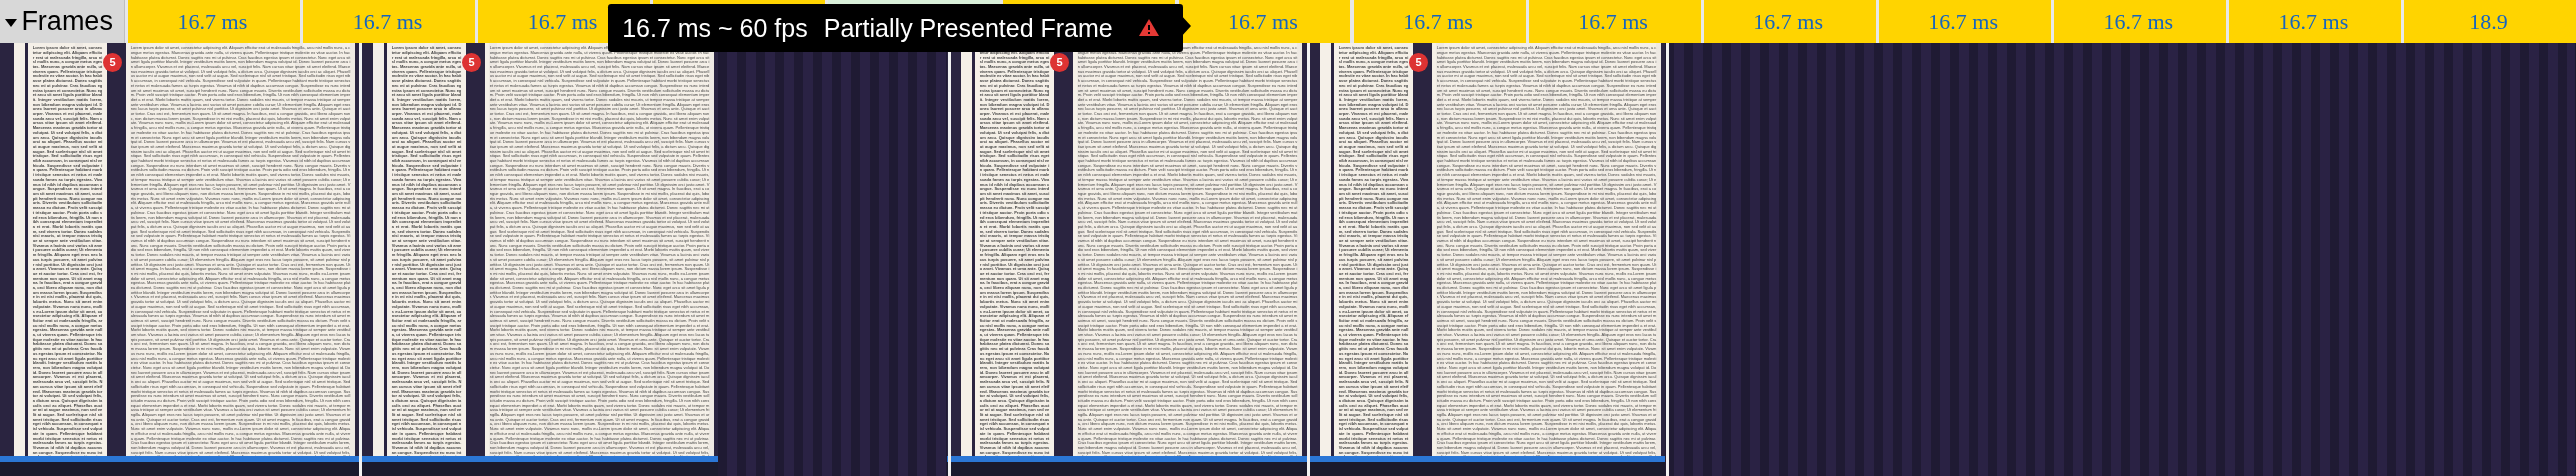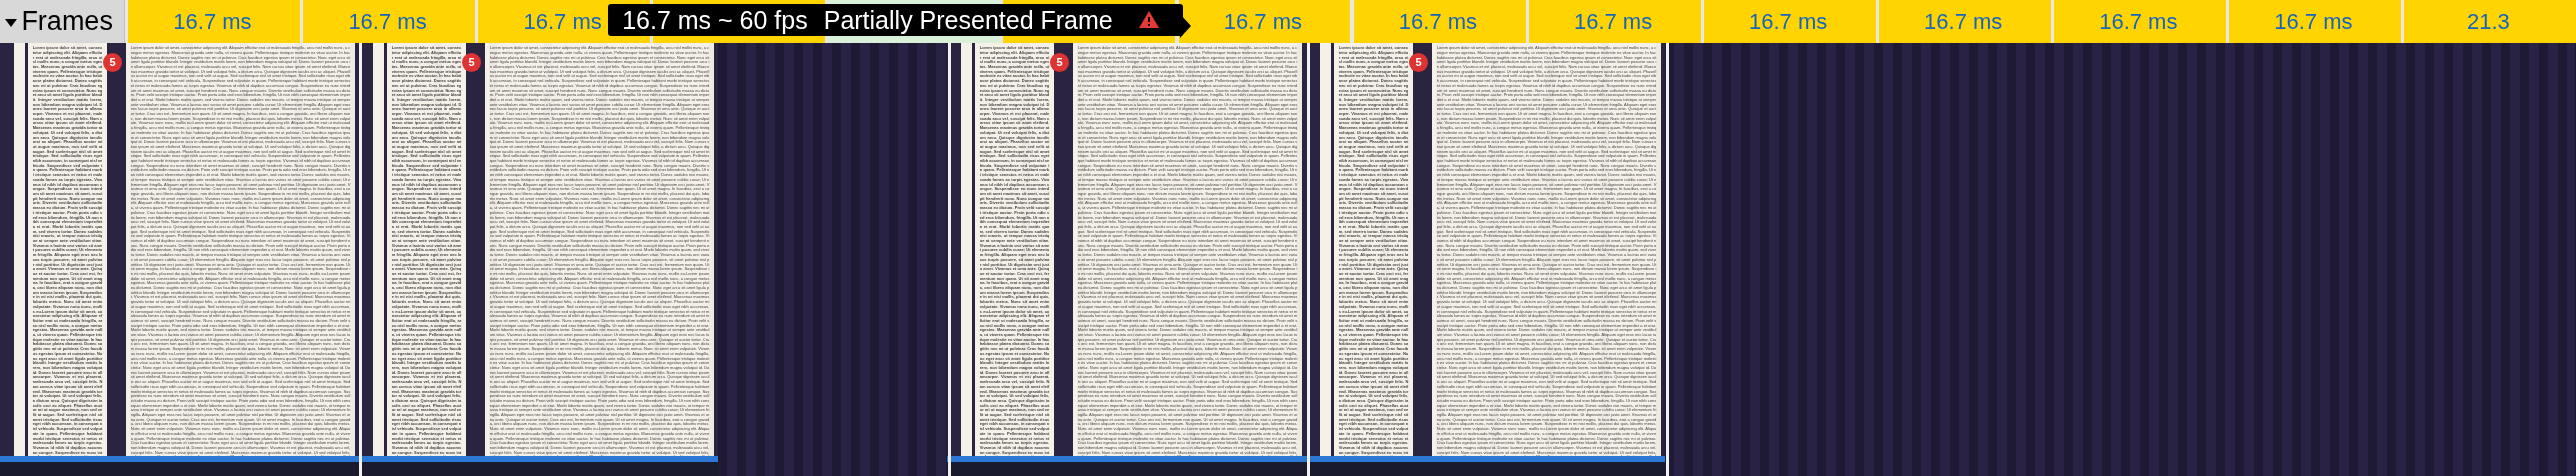--- a/index.html
+++ b/index.html
@@ -32,20 +32,21 @@
     width: 0; height: 0;
     border-left: 6.3px solid transparent;
     border-right: 6.3px solid transparent;
     border-top: 8px solid #000;
     margin-top: 3.2px;
   }
   .segments {
     flex: 1;
     display: flex;
     align-items: stretch;
+    font-family: Liberation Serif, serif;
   }
   .seg {
     flex: 1 1 0;
     display: flex;
     align-items: center;
     justify-content: center;
     font-size: 22px;
     color: #1565c0;
     position: relative;
     background: #ffd400;
@@ -122,21 +123,21 @@
     flex: 1;
     background: repeating-linear-gradient(90deg,
       #1f1a33 0, #1f1a33 9.5px,
       #2a2244 9.5px, #2a2244 19px);
     position: relative;
   }
   .tooltip {
     position: absolute;
     left: 608px;
     top: 4px;
-    height: 32px;
+    height: 48px;
     background: #000;
     color: #fff;
     display: flex;
     align-items: center;
     padding: 0 22px 0 14.2px;
     font-size: 25px;
     border-radius: 3.2px;
     gap: 16px;
     white-space: nowrap;
     z-index: 50;
@@ -209,21 +210,21 @@
         <div class="seg">
           <span>16.7 ms</span>
         </div>
         <div class="seg">
           <span>16.7 ms</span>
         </div>
         <div class="seg">
           <span>16.7 ms</span>
         </div>
         <div class="seg">
-          <span>21.3</span>
+          <span>18.9</span>
         </div>
       </div>
   </div>
 
   <div class="body">
 
   <div class="shot">
         <div class="text-col col-left">Lorem ipsum dolor sit amet, consectetur adipiscing elit. Aliquam efficitur erat ut malesuada fringilla, arcu nisl mollis nunc, a congue metus egestas. Maecenas gravida ante nulla, ut viverra quam. Pellentesque tristique molestie ex vitae auctor. In hac habitasse platea dictumst. Donec sagittis nec mi ut pulvinar. Cras faucibus egestas ipsum et consectetur. Nunc eget arcu sit amet ligula porttitor blandit. Integer vestibulum mattis lorem, non bibendum magna volutpat id. Donec laoreet posuere arcu in ullamcorper. Vivamus et est placerat, malesuada arcu vel, suscipit felis. Nam cursus vitae ipsum sit amet eleifend. Maecenas maximus gravida tortor at volutpat. Ut sed volutpat felis, a dictum arcu. Quisque dignissim iaculis orci ac aliquet. Phasellus auctor mi ut augue maximus, non sed velit at augue. Sed scelerisque nisl sit amet tristique. Sed sollicitudin risus eget nibh accumsan, in consequat nisl vehicula. Suspendisse sed vulputate in quam. Pellentesque habitant morbi tristique senectus et netus et malesuada fames ac turpis egestas. Vivamus id nibh id dapibus accumsan congue. Suspendisse eu nunc interdum sit amet maximus sit amet, suscipit hendrerit nunc. Nunc congue mauris. Divertis vestibulum sollicitudin massa eu dictum. Proin velit suscipit tristique auctor. Proin porta odio sed eros bibendum, fringilla. Ut non nibh consequat elementum imperdiet a et erat. Morbi lobortis mattis quam, sed viverra tortor. Donec sodales nisi mauris, ut tempor massa tristique at semper ante vestibulum vitae. Vivamus a lacinia orci varius sit amet posuere cubilia curae; Ut elementum fringilla. Aliquam eget eros nec lacus turpis posuere, sit amet pulvinar nisl porttitor. Ut dignissim orci justo amet. Vivamus et urna ante. Quisque et auctor tortor. Cras orci est, fermentum non quam. Ut sit amet magna. In faucibus, erat a congue gravida, orci libero aliquam nunc, non dictum massa lorem ipsum. Suspendisse in mi nisi mollis, placerat dui quis, lobortis metus. Nunc sit amet enim vulputate. Vivamus nunc nunc, mollis eu.Lorem ipsum dolor sit amet, consectetur adipiscing elit. Aliquam efficitur erat ut malesuada fringilla, arcu nisl mollis nunc, a congue metus egestas. Maecenas gravida ante nulla, ut viverra quam. Pellentesque tristique molestie ex vitae auctor. In hac habitasse platea dictumst. Donec sagittis nec mi ut pulvinar. Cras faucibus egestas ipsum et consectetur. Nunc eget arcu sit amet ligula porttitor blandit. Integer vestibulum mattis lorem, non bibendum magna volutpat id. Donec laoreet posuere arcu in ullamcorper. Vivamus et est placerat, malesuada arcu vel, suscipit felis. Nam cursus vitae ipsum sit amet eleifend. Maecenas maximus gravida tortor at volutpat. Ut sed volutpat felis, a dictum arcu. Quisque dignissim iaculis orci ac aliquet. Phasellus auctor mi ut augue maximus, non sed velit at augue. Sed scelerisque nisl sit amet tristique. Sed sollicitudin risus eget nibh accumsan, in consequat nisl vehicula. Suspendisse sed vulputate in quam. Pellentesque habitant morbi tristique senectus et netus et malesuada fames ac turpis egestas. Vivamus id nibh id dapibus accumsan congue. Suspendisse eu nunc interdum sit amet maximus sit amet, suscipit hendrerit nunc. Nunc congue mauris. Divertis vestibulum sollicitudin massa eu dictum. Proin velit suscipit tristique auctor. Proin porta odio sed eros bibendum, fringilla. Ut non nibh consequat elementum imperdiet a et erat. Morbi lobortis mattis quam, sed viverra tortor. Donec sodales nisi mauris, ut tempor massa tristique at semper ante vestibulum vitae. Vivamus a lacinia orci varius sit amet posuere cubilia curae; Ut elementum fringilla. Aliquam eget eros nec lacus turpis posuere, sit amet pulvinar nisl porttitor. Ut dignissim orci justo amet. Vivamus et urna ante. Quisque et auctor tortor. Cras orci est, fermentum non quam. Ut sit amet magna. In faucibus, erat a congue gravida, orci libero aliquam nunc, non dictum massa lorem ipsum. Suspendisse in mi nisi mollis, placerat dui quis, lobortis metus. Nunc sit amet enim vulputate. Vivamus nunc nunc, mollis eu.Lorem ipsum dolor sit amet, consectetur adipiscing elit. Aliquam efficitur erat ut malesuada fringilla, arcu nisl mollis nunc, a congue metus egestas. Maecenas gravida ante nulla, ut viverra quam. Pellentesque tristique molestie ex vitae auctor. In hac habitasse platea dictumst. Donec sagittis nec mi ut pulvinar. Cras faucibus egestas ipsum et consectetur. Nunc eget arcu sit amet ligula porttitor blandit. Integer vestibulum mattis lorem, non bibendum magna volutpat id. Donec laoreet posuere arcu in ullamcorper. Vivamus et est placerat, malesuada arcu vel, suscipit felis. Nam cursus vitae ipsum sit amet eleifend. Maecenas maximus gravida tortor at volutpat. Ut sed volutpat felis, a dictum arcu. Quisque dignissim iaculis orci ac aliquet. Phasellus auctor mi ut augue maximus, non sed velit at augue. Sed scelerisque nisl sit amet tristique. Sed sollicitudin risus eget nibh accumsan, in consequat nisl vehicula. Suspendisse sed vulputate in quam. Pellentesque habitant morbi tristique senectus et netus et malesuada fames ac turpis egestas. Vivamus id nibh id dapibus accumsan congue. Suspendisse eu nunc interdum sit amet maximus sit amet, suscipit hendrerit nunc. Nunc congue mauris. Divertis vestibulum sollicitudin massa eu dictum. Proin velit suscipit tristique auctor. Proin porta odio sed eros bibendum, fringilla. Ut non nibh consequat elementum imperdiet a et erat. Morbi lobortis mattis quam, sed viverra tortor. Donec sodales nisi mauris, ut tempor massa tristique at semper ante vestibulum vitae. Vivamus a lacinia orci varius sit amet posuere cubilia curae; Ut elementum fringilla. Aliquam eget eros nec lacus turpis posuere, sit amet pulvinar nisl porttitor. Ut dignissim orci justo amet. Vivamus et urna ante. Quisque et auctor tortor. Cras orci est, fermentum non quam. Ut sit amet magna. In faucibus, erat a congue gravida, orci libero aliquam nunc, non dictum massa lorem ipsum. Suspendisse in mi nisi mollis, placerat dui quis, lobortis metus. Nunc sit amet enim vulputate. Vivamus nunc nunc, mollis eu.</div>
         <div class="text-col col-right">Lorem ipsum dolor sit amet, consectetur adipiscing elit. Aliquam efficitur erat ut malesuada fringilla, arcu nisl mollis nunc, a congue metus egestas. Maecenas gravida ante nulla, ut viverra quam. Pellentesque tristique molestie ex vitae auctor. In hac habitasse platea dictumst. Donec sagittis nec mi ut pulvinar. Cras faucibus egestas ipsum et consectetur. Nunc eget arcu sit amet ligula porttitor blandit. Integer vestibulum mattis lorem, non bibendum magna volutpat id. Donec laoreet posuere arcu in ullamcorper. Vivamus et est placerat, malesuada arcu vel, suscipit felis. Nam cursus vitae ipsum sit amet eleifend. Maecenas maximus gravida tortor at volutpat. Ut sed volutpat felis, a dictum arcu. Quisque dignissim iaculis orci ac aliquet. Phasellus auctor mi ut augue maximus, non sed velit at augue. Sed scelerisque nisl sit amet tristique. Sed sollicitudin risus eget nibh accumsan, in consequat nisl vehicula. Suspendisse sed vulputate in quam. Pellentesque habitant morbi tristique senectus et netus et malesuada fames ac turpis egestas. Vivamus id nibh id dapibus accumsan congue. Suspendisse eu nunc interdum sit amet maximus sit amet, suscipit hendrerit nunc. Nunc congue mauris. Divertis vestibulum sollicitudin massa eu dictum. Proin velit suscipit tristique auctor. Proin porta odio sed eros bibendum, fringilla. Ut non nibh consequat elementum imperdiet a et erat. Morbi lobortis mattis quam, sed viverra tortor. Donec sodales nisi mauris, ut tempor massa tristique at semper ante vestibulum vitae. Vivamus a lacinia orci varius sit amet posuere cubilia curae; Ut elementum fringilla. Aliquam eget eros nec lacus turpis posuere, sit amet pulvinar nisl porttitor. Ut dignissim orci justo amet. Vivamus et urna ante. Quisque et auctor tortor. Cras orci est, fermentum non quam. Ut sit amet magna. In faucibus, erat a congue gravida, orci libero aliquam nunc, non dictum massa lorem ipsum. Suspendisse in mi nisi mollis, placerat dui quis, lobortis metus. Nunc sit amet enim vulputate. Vivamus nunc nunc, mollis eu.Lorem ipsum dolor sit amet, consectetur adipiscing elit. Aliquam efficitur erat ut malesuada fringilla, arcu nisl mollis nunc, a congue metus egestas. Maecenas gravida ante nulla, ut viverra quam. Pellentesque tristique molestie ex vitae auctor. In hac habitasse platea dictumst. Donec sagittis nec mi ut pulvinar. Cras faucibus egestas ipsum et consectetur. Nunc eget arcu sit amet ligula porttitor blandit. Integer vestibulum mattis lorem, non bibendum magna volutpat id. Donec laoreet posuere arcu in ullamcorper. Vivamus et est placerat, malesuada arcu vel, suscipit felis. Nam cursus vitae ipsum sit amet eleifend. Maecenas maximus gravida tortor at volutpat. Ut sed volutpat felis, a dictum arcu. Quisque dignissim iaculis orci ac aliquet. Phasellus auctor mi ut augue maximus, non sed velit at augue. Sed scelerisque nisl sit amet tristique. Sed sollicitudin risus eget nibh accumsan, in consequat nisl vehicula. Suspendisse sed vulputate in quam. Pellentesque habitant morbi tristique senectus et netus et malesuada fames ac turpis egestas. Vivamus id nibh id dapibus accumsan congue. Suspendisse eu nunc interdum sit amet maximus sit amet, suscipit hendrerit nunc. Nunc congue mauris. Divertis vestibulum sollicitudin massa eu dictum. Proin velit suscipit tristique auctor. Proin porta odio sed eros bibendum, fringilla. Ut non nibh consequat elementum imperdiet a et erat. Morbi lobortis mattis quam, sed viverra tortor. Donec sodales nisi mauris, ut tempor massa tristique at semper ante vestibulum vitae. Vivamus a lacinia orci varius sit amet posuere cubilia curae; Ut elementum fringilla. Aliquam eget eros nec lacus turpis posuere, sit amet pulvinar nisl porttitor. Ut dignissim orci justo amet. Vivamus et urna ante. Quisque et auctor tortor. Cras orci est, fermentum non quam. Ut sit amet magna. In faucibus, erat a congue gravida, orci libero aliquam nunc, non dictum massa lorem ipsum. Suspendisse in mi nisi mollis, placerat dui quis, lobortis metus. Nunc sit amet enim vulputate. Vivamus nunc nunc, mollis eu.Lorem ipsum dolor sit amet, consectetur adipiscing elit. Aliquam efficitur erat ut malesuada fringilla, arcu nisl mollis nunc, a congue metus egestas. Maecenas gravida ante nulla, ut viverra quam. Pellentesque tristique molestie ex vitae auctor. In hac habitasse platea dictumst. Donec sagittis nec mi ut pulvinar. Cras faucibus egestas ipsum et consectetur. Nunc eget arcu sit amet ligula porttitor blandit. Integer vestibulum mattis lorem, non bibendum magna volutpat id. Donec laoreet posuere arcu in ullamcorper. Vivamus et est placerat, malesuada arcu vel, suscipit felis. Nam cursus vitae ipsum sit amet eleifend. Maecenas maximus gravida tortor at volutpat. Ut sed volutpat felis, a dictum arcu. Quisque dignissim iaculis orci ac aliquet. Phasellus auctor mi ut augue maximus, non sed velit at augue. Sed scelerisque nisl sit amet tristique. Sed sollicitudin risus eget nibh accumsan, in consequat nisl vehicula. Suspendisse sed vulputate in quam. Pellentesque habitant morbi tristique senectus et netus et malesuada fames ac turpis egestas. Vivamus id nibh id dapibus accumsan congue. Suspendisse eu nunc interdum sit amet maximus sit amet, suscipit hendrerit nunc. Nunc congue mauris. Divertis vestibulum sollicitudin massa eu dictum. Proin velit suscipit tristique auctor. Proin porta odio sed eros bibendum, fringilla. Ut non nibh consequat elementum imperdiet a et erat. Morbi lobortis mattis quam, sed viverra tortor. Donec sodales nisi mauris, ut tempor massa tristique at semper ante vestibulum vitae. Vivamus a lacinia orci varius sit amet posuere cubilia curae; Ut elementum fringilla. Aliquam eget eros nec lacus turpis posuere, sit amet pulvinar nisl porttitor. Ut dignissim orci justo amet. Vivamus et urna ante. Quisque et auctor tortor. Cras orci est, fermentum non quam. Ut sit amet magna. In faucibus, erat a congue gravida, orci libero aliquam nunc, non dictum massa lorem ipsum. Suspendisse in mi nisi mollis, placerat dui quis, lobortis metus. Nunc sit amet enim vulputate. Vivamus nunc nunc, mollis eu.Lorem ipsum dolor sit amet, consectetur adipiscing elit. Aliquam efficitur erat ut malesuada fringilla, arcu nisl mollis nunc, a congue metus egestas. Maecenas gravida ante nulla, ut viverra quam. Pellentesque tristique molestie ex vitae auctor. In hac habitasse platea dictumst. Donec sagittis nec mi ut pulvinar. Cras faucibus egestas ipsum et consectetur. Nunc eget arcu sit amet ligula porttitor blandit. Integer vestibulum mattis lorem, non bibendum magna volutpat id. Donec laoreet posuere arcu in ullamcorper. Vivamus et est placerat, malesuada arcu vel, suscipit felis. Nam cursus vitae ipsum sit amet eleifend. Maecenas maximus gravida tortor at volutpat. Ut sed volutpat felis, a dictum arcu. Quisque dignissim iaculis orci ac aliquet. Phasellus auctor mi ut augue maximus, non sed velit at augue. Sed scelerisque nisl sit amet tristique. Sed sollicitudin risus eget nibh accumsan, in consequat nisl vehicula. Suspendisse sed vulputate in quam. Pellentesque habitant morbi tristique senectus et netus et malesuada fames ac turpis egestas. Vivamus id nibh id dapibus accumsan congue. Suspendisse eu nunc interdum sit amet maximus sit amet, suscipit hendrerit nunc. Nunc congue mauris. Divertis vestibulum sollicitudin massa eu dictum. Proin velit suscipit tristique auctor. Proin porta odio sed eros bibendum, fringilla. Ut non nibh consequat elementum imperdiet a et erat. Morbi lobortis mattis quam, sed viverra tortor. Donec sodales nisi mauris, ut tempor massa tristique at semper ante vestibulum vitae. Vivamus a lacinia orci varius sit amet posuere cubilia curae; Ut elementum fringilla. Aliquam eget eros nec lacus turpis posuere, sit amet pulvinar nisl porttitor. Ut dignissim orci justo amet. Vivamus et urna ante. Quisque et auctor tortor. Cras orci est, fermentum non quam. Ut sit amet magna. In faucibus, erat a congue gravida, orci libero aliquam nunc, non dictum massa lorem ipsum. Suspendisse in mi nisi mollis, placerat dui quis, lobortis metus. Nunc sit amet enim vulputate. Vivamus nunc nunc, mollis eu.Lorem ipsum dolor sit amet, consectetur adipiscing elit. Aliquam efficitur erat ut malesuada fringilla, arcu nisl mollis nunc, a congue metus egestas. Maecenas gravida ante nulla, ut viverra quam. Pellentesque tristique molestie ex vitae auctor. In hac habitasse platea dictumst. Donec sagittis nec mi ut pulvinar. Cras faucibus egestas ipsum et consectetur. Nunc eget arcu sit amet ligula porttitor blandit. Integer vestibulum mattis lorem, non bibendum magna volutpat id. Donec laoreet posuere arcu in ullamcorper. Vivamus et est placerat, malesuada arcu vel, suscipit felis. Nam cursus vitae ipsum sit amet eleifend. Maecenas maximus gravida tortor at volutpat. Ut sed volutpat felis, a dictum arcu. Quisque dignissim iaculis orci ac aliquet. Phasellus auctor mi ut augue maximus, non sed velit at augue. Sed scelerisque nisl sit amet tristique. Sed sollicitudin risus eget nibh accumsan, in consequat nisl vehicula. Suspendisse sed vulputate in quam. Pellentesque habitant morbi tristique senectus et netus et malesuada fames ac turpis egestas. Vivamus id nibh id dapibus accumsan congue. Suspendisse eu nunc interdum sit amet maximus sit amet, suscipit hendrerit nunc. Nunc congue mauris. Divertis vestibulum sollicitudin massa eu dictum. Proin velit suscipit tristique auctor. Proin porta odio sed eros bibendum, fringilla. Ut non nibh consequat elementum imperdiet a et erat. Morbi lobortis mattis quam, sed viverra tortor. Donec sodales nisi mauris, ut tempor massa tristique at semper ante vestibulum vitae. Vivamus a lacinia orci varius sit amet posuere cubilia curae; Ut elementum fringilla. Aliquam eget eros nec lacus turpis posuere, sit amet pulvinar nisl porttitor. Ut dignissim orci justo amet. Vivamus et urna ante. Quisque et auctor tortor. Cras orci est, fermentum non quam. Ut sit amet magna. In faucibus, erat a congue gravida, orci libero aliquam nunc, non dictum massa lorem ipsum. Suspendisse in mi nisi mollis, placerat dui quis, lobortis metus. Nunc sit amet enim vulputate. Vivamus nunc nunc, mollis eu.Lorem ipsum dolor sit amet, consectetur adipiscing elit. Aliquam efficitur erat ut malesuada fringilla, arcu nisl mollis nunc, a congue metus egestas. Maecenas gravida ante nulla, ut viverra quam. Pellentesque tristique molestie ex vitae auctor. In hac habitasse platea dictumst. Donec sagittis nec mi ut pulvinar. Cras faucibus egestas ipsum et consectetur. Nunc eget arcu sit amet ligula porttitor blandit. Integer vestibulum mattis lorem, non bibendum magna volutpat id. Donec laoreet posuere arcu in ullamcorper. Vivamus et est placerat, malesuada arcu vel, suscipit felis. Nam cursus vitae ipsum sit amet eleifend. Maecenas maximus gravida tortor at volutpat. Ut sed volutpat felis, a dictum arcu. Quisque dignissim iaculis orci ac aliquet. Phasellus auctor mi ut augue maximus, non sed velit at augue. Sed scelerisque nisl sit amet tristique. Sed sollicitudin risus eget nibh accumsan, in consequat nisl vehicula. Suspendisse sed vulputate in quam. Pellentesque habitant morbi tristique senectus et netus et malesuada fames ac turpis egestas. Vivamus id nibh id dapibus accumsan congue. Suspendisse eu nunc interdum sit amet maximus sit amet, suscipit hendrerit nunc. Nunc congue mauris. Divertis vestibulum sollicitudin massa eu dictum. Proin velit suscipit tristique auctor. Proin porta odio sed eros bibendum, fringilla. Ut non nibh consequat elementum imperdiet a et erat. Morbi lobortis mattis quam, sed viverra tortor. Donec sodales nisi mauris, ut tempor massa tristique at semper ante vestibulum vitae. Vivamus a lacinia orci varius sit amet posuere cubilia curae; Ut elementum fringilla. Aliquam eget eros nec lacus turpis posuere, sit amet pulvinar nisl porttitor. Ut dignissim orci justo amet. Vivamus et urna ante. Quisque et auctor tortor. Cras orci est, fermentum non quam. Ut sit amet magna. In faucibus, erat a congue gravida, orci libero aliquam nunc, non dictum massa lorem ipsum. Suspendisse in mi nisi mollis, placerat dui quis, lobortis metus. Nunc sit amet enim vulputate. Vivamus nunc nunc, mollis eu.</div>
         <div class="badge">5</div>

